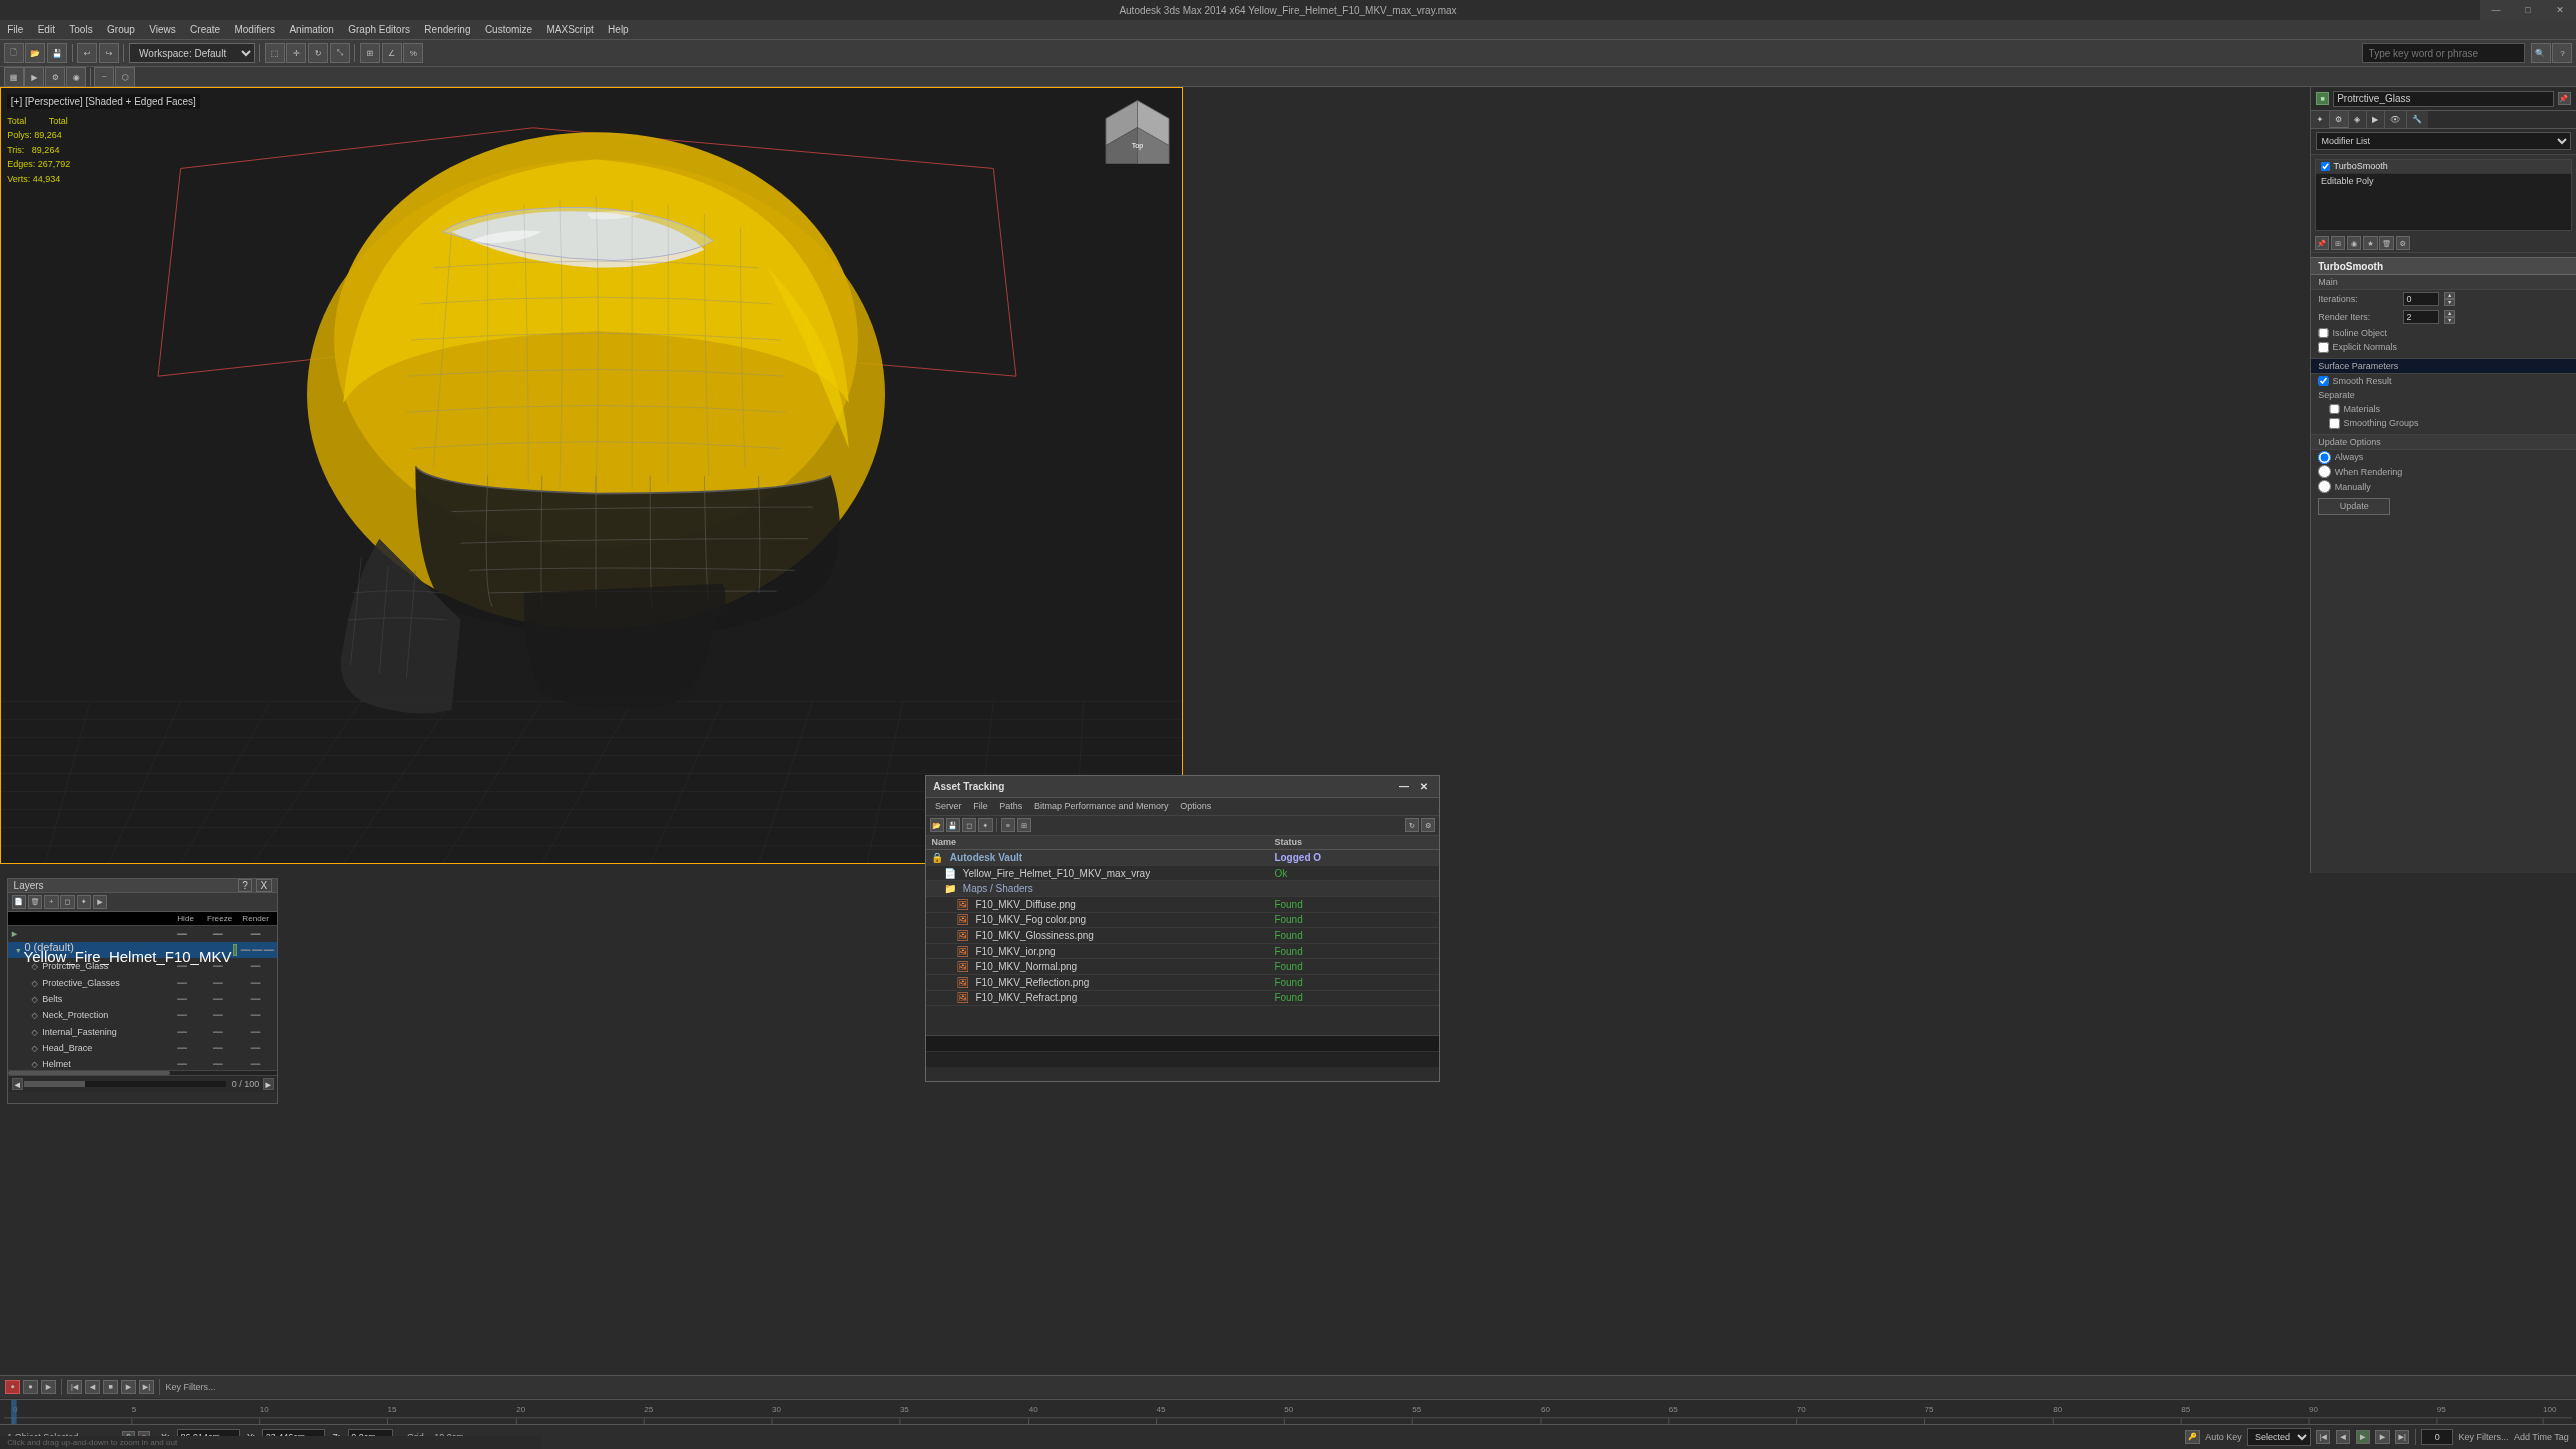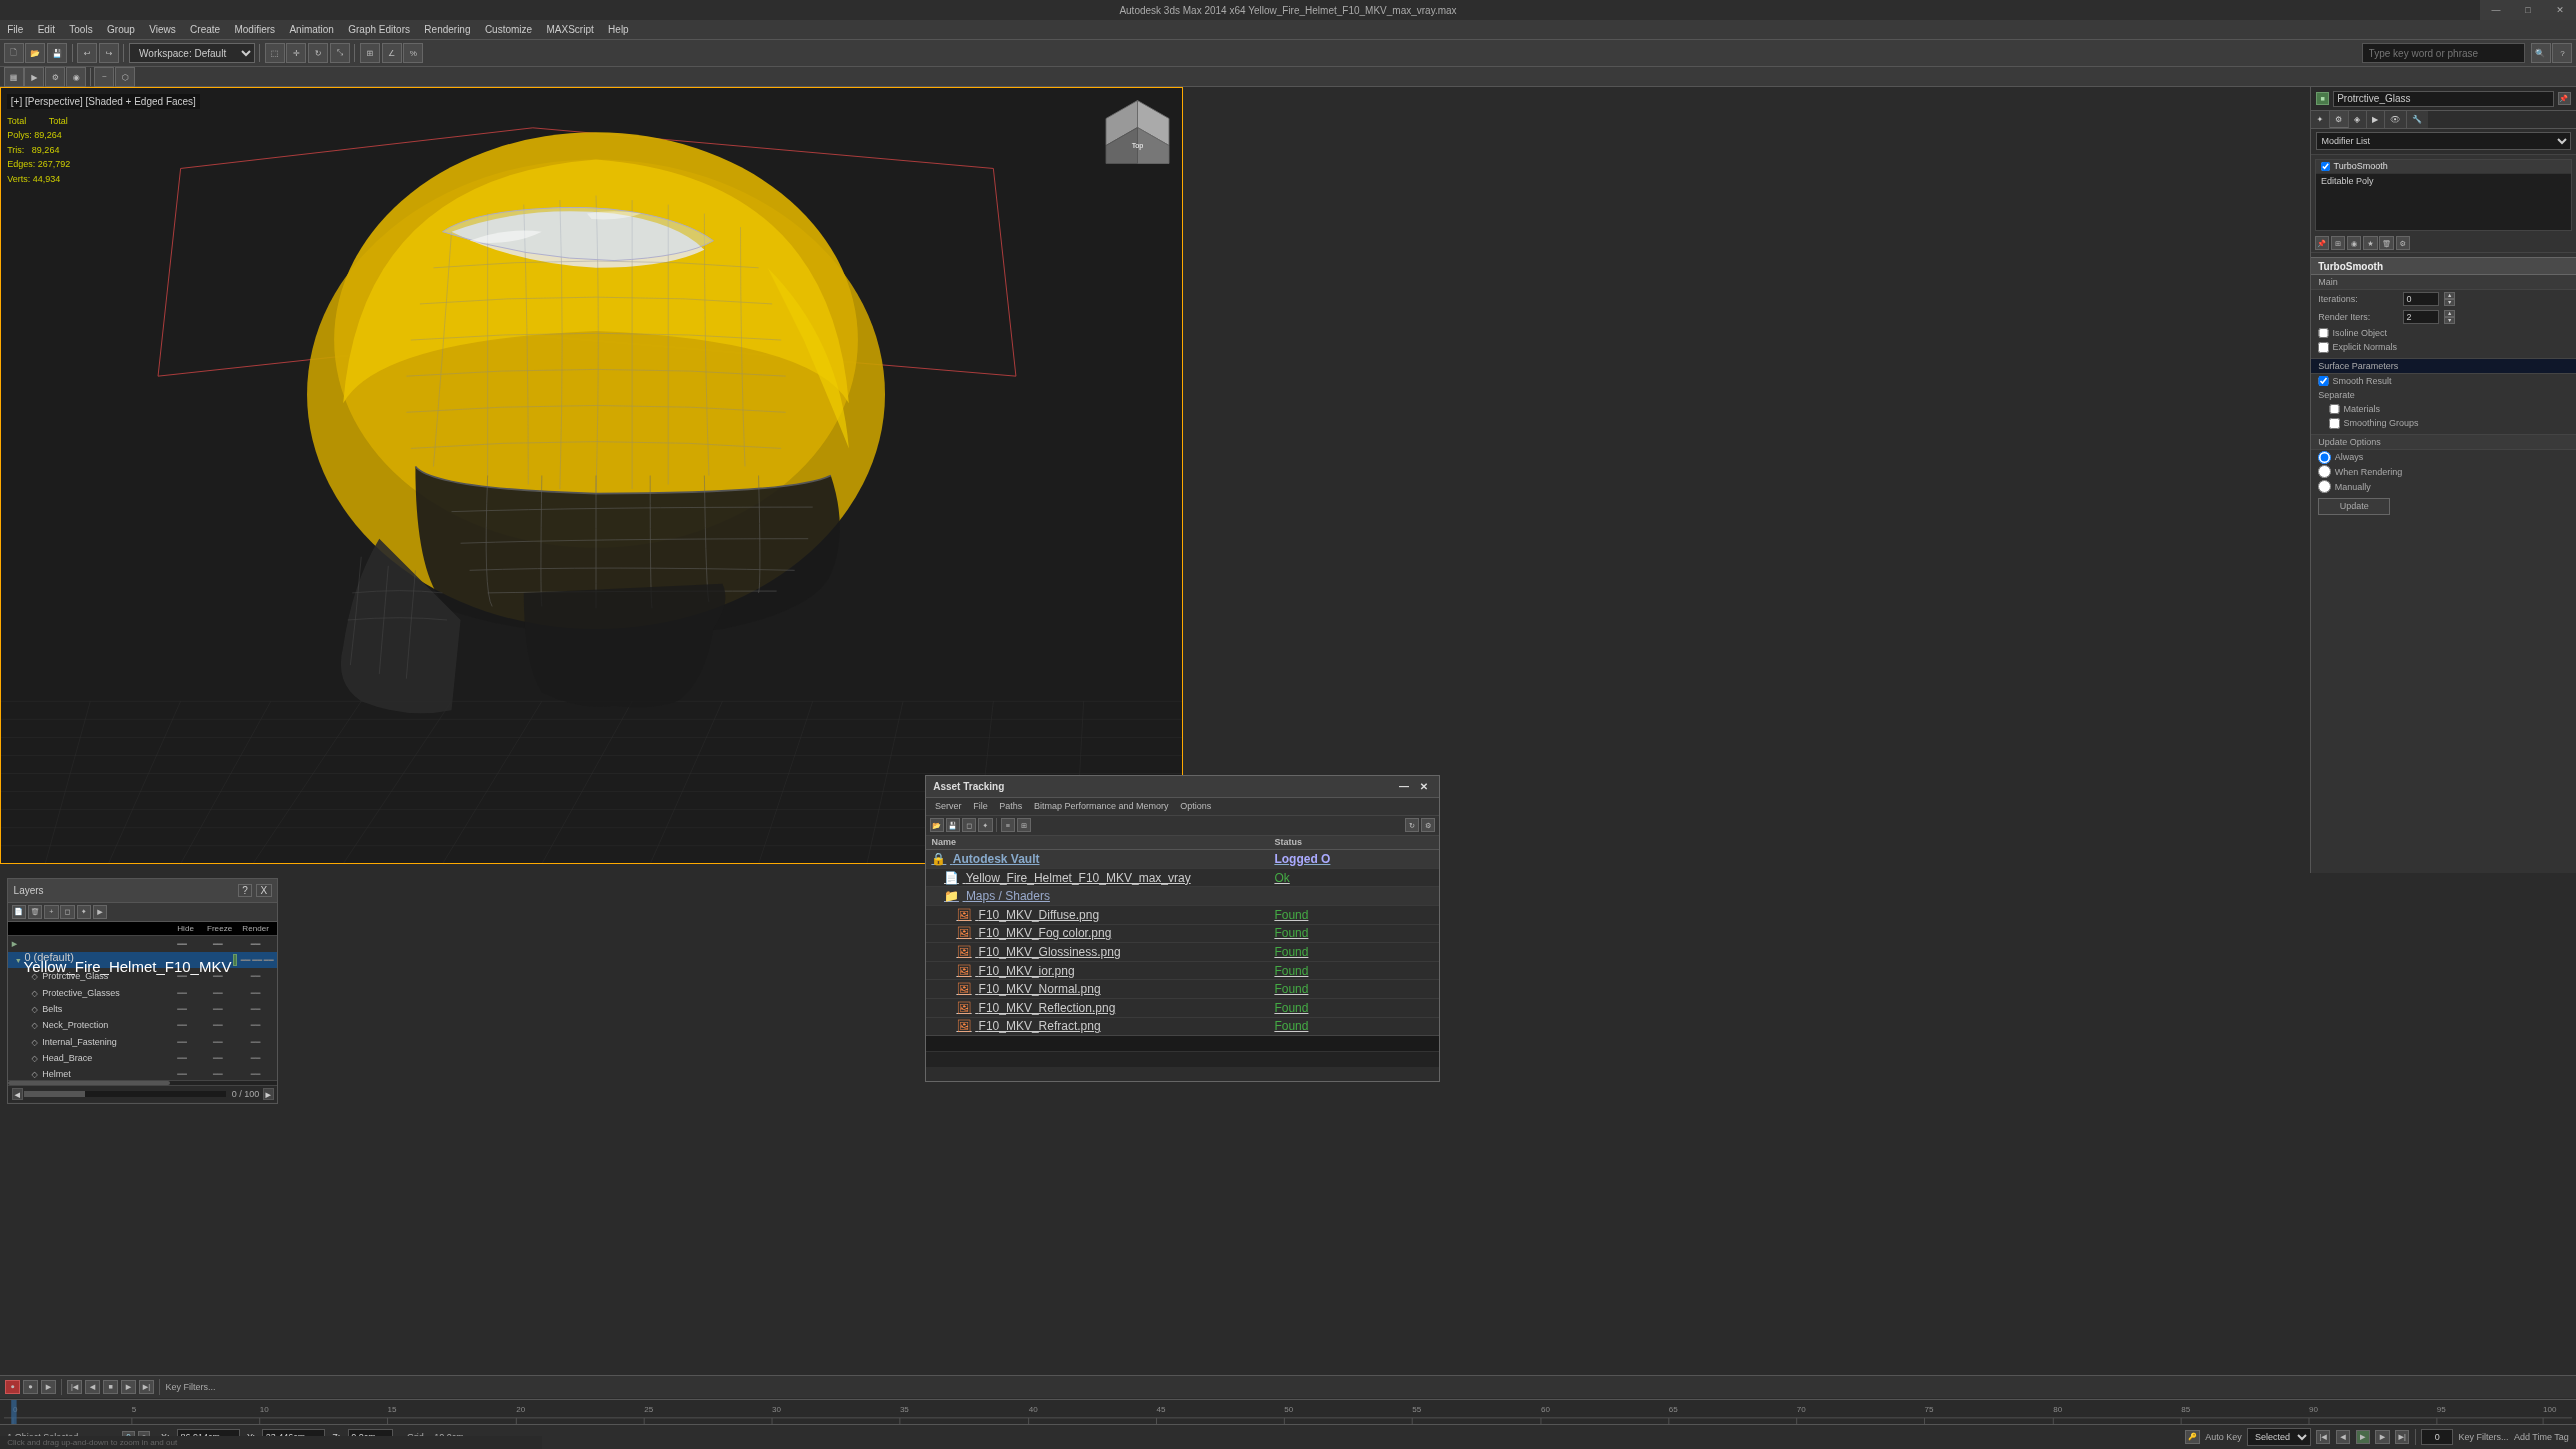--- a/index.html
+++ b/index.html
@@ -192,21 +192,21 @@
       top: 862px;
       left: 0;
       width: 280px;
       height: 226px;
       background: #2d2d2d;
       border: 0.9px solid #555;
       z-index: 60;
     }
     .panel-titlebar {
       background: #444;
-      height: 24px;
+      height: 14px;
       display: flex;
       align-items: center;
       justify-content: space-between;
       padding: 0 5.4px;
       border-bottom: 0.9px solid #555;
       font-size: 10px;
       color: #ccc;
     }
 
     
@@ -266,24 +266,23 @@
     .asset-table th {
       background: #3a3a3a;
       padding: 1.8px 5.4px;
       text-align: left;
       font-size: 9px;
       color: #bbb;
       border-bottom: 0.9px solid #555;
     }
     .asset-table td {
       padding: 1.8px 5.4px;
-      font-size: 12px;
+      font-size: 10px;
       color: #ccc;
       border-bottom: 0.9px solid #3a3a3a;
-      text-decoration: underline;
     }
     .status-ok { color: #44aa44; }
     .status-logged { color: #aaaaff; }
     .asset-section-header td {
       background: #383838;
       font-weight: bold;
       color: #88aacc;
     }
     .asset-section-sub td {
       background: #353535;

